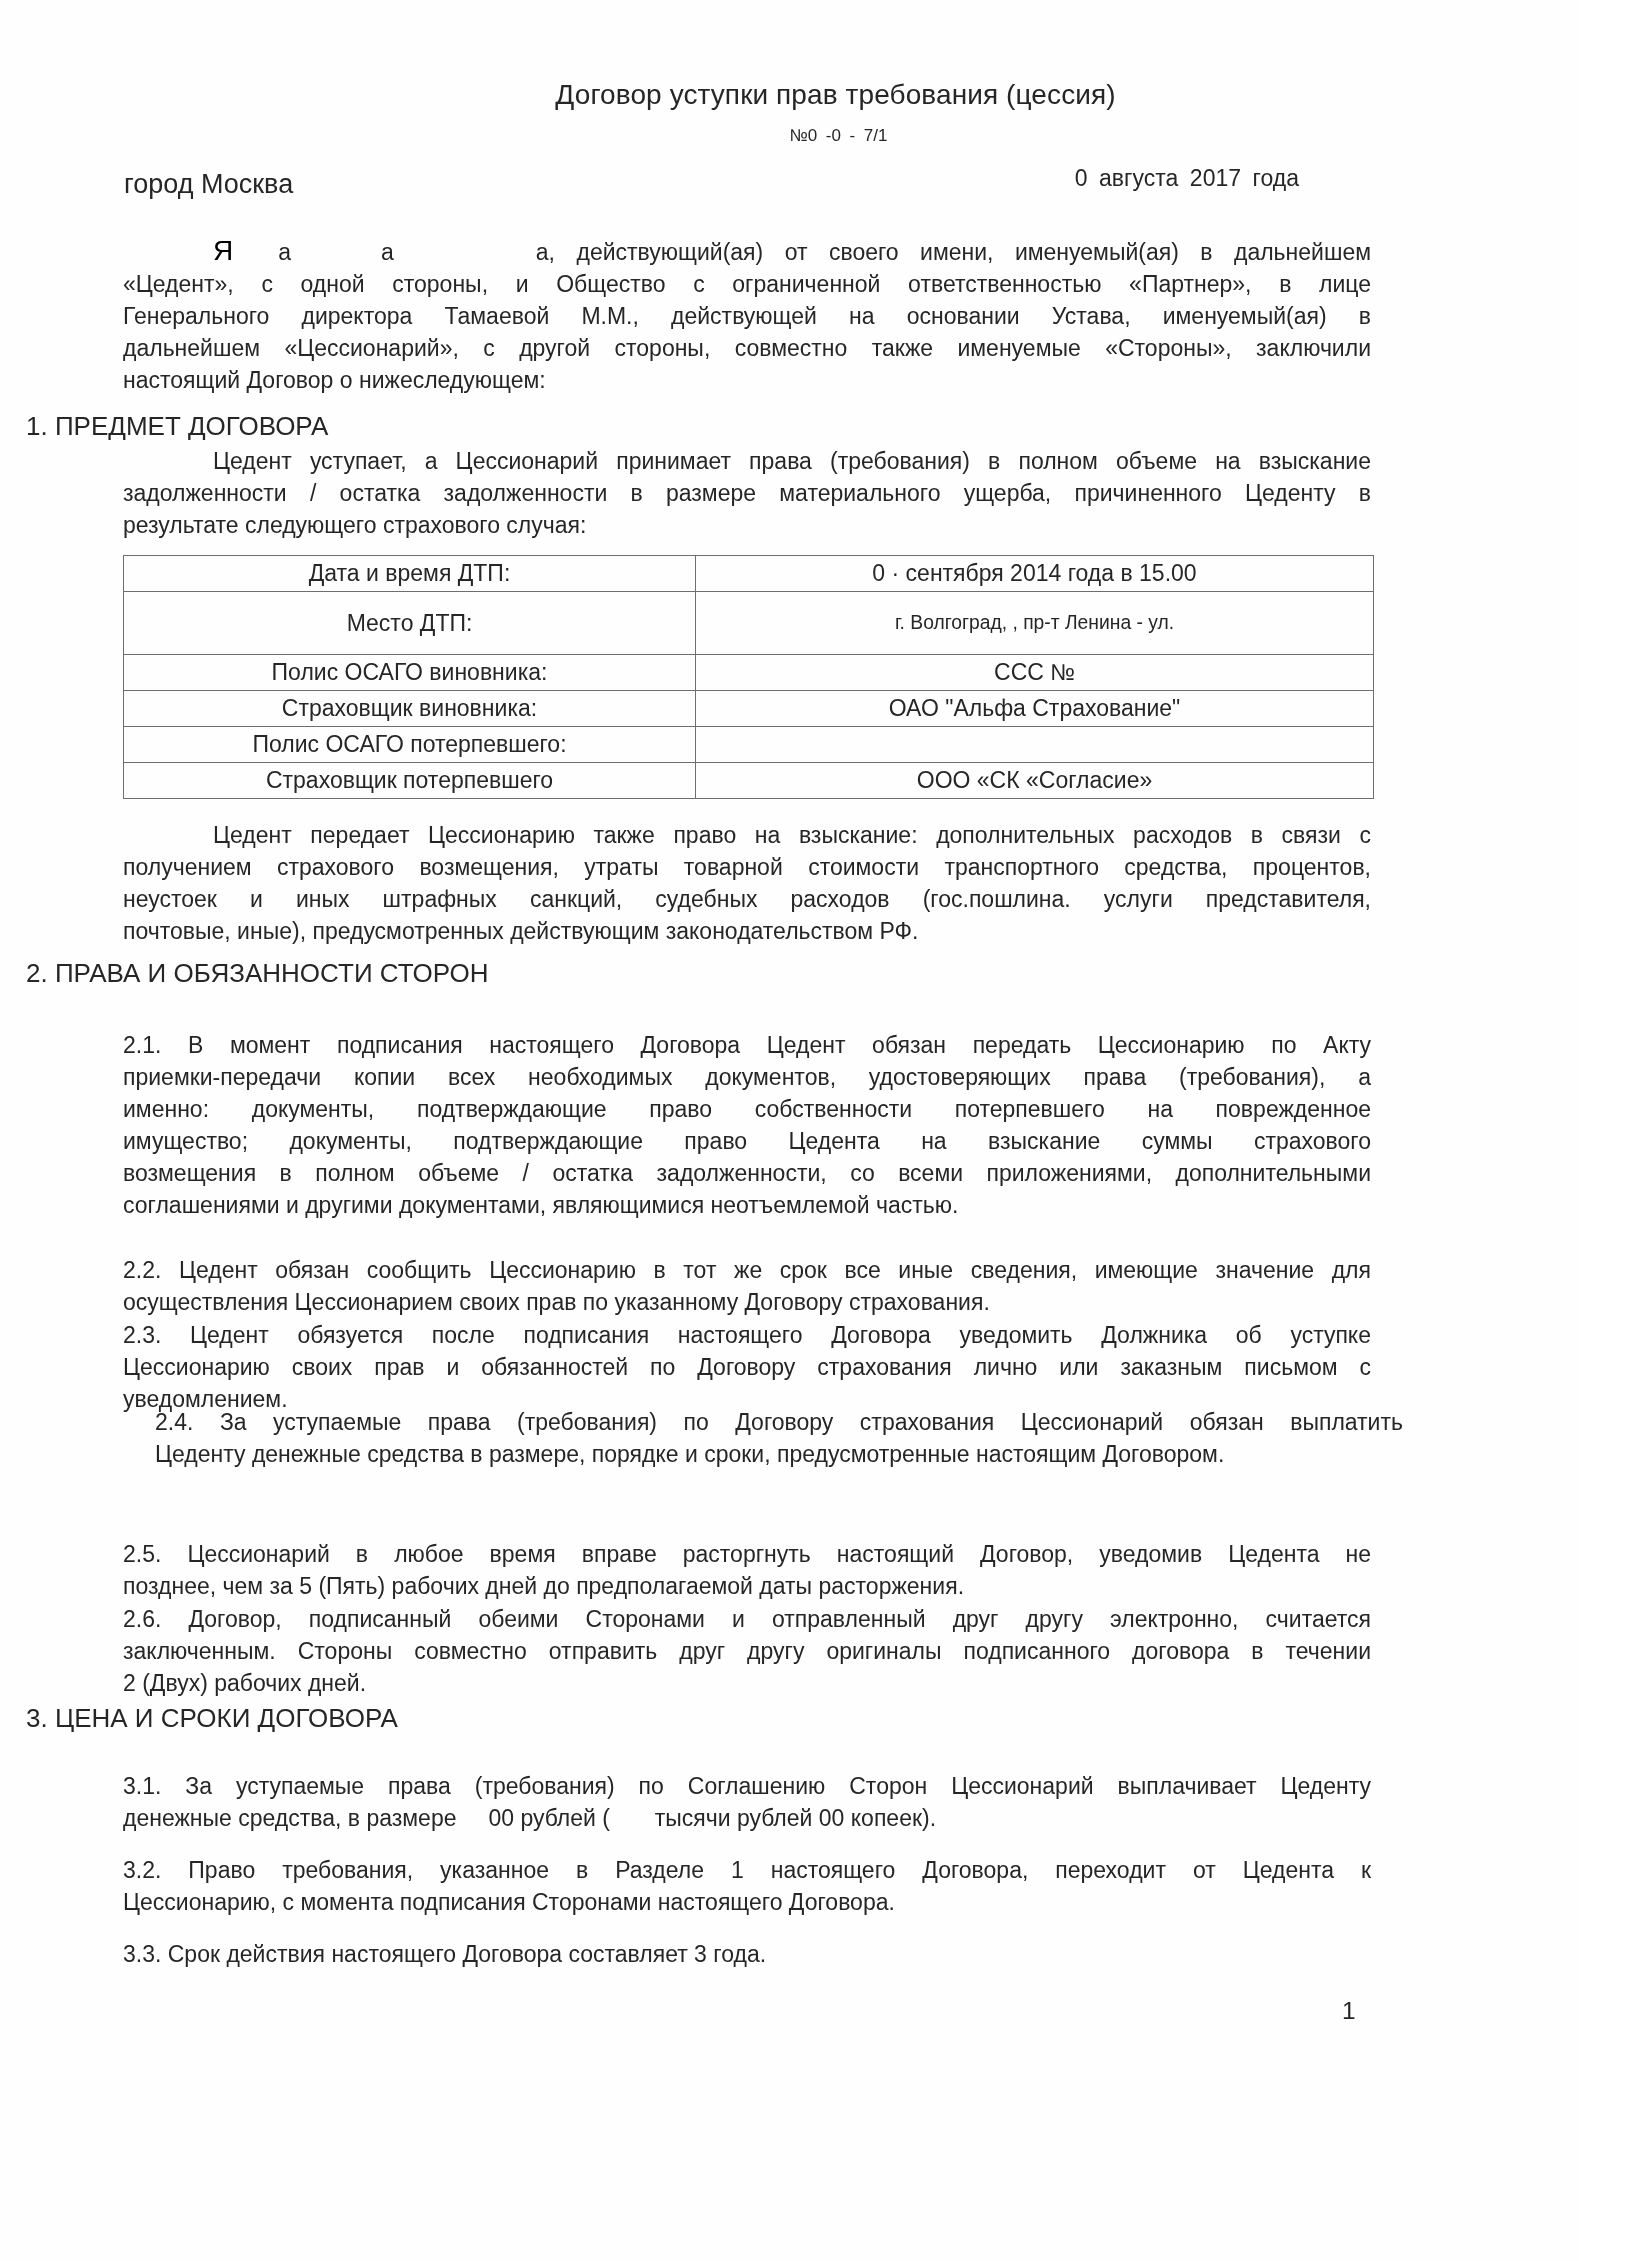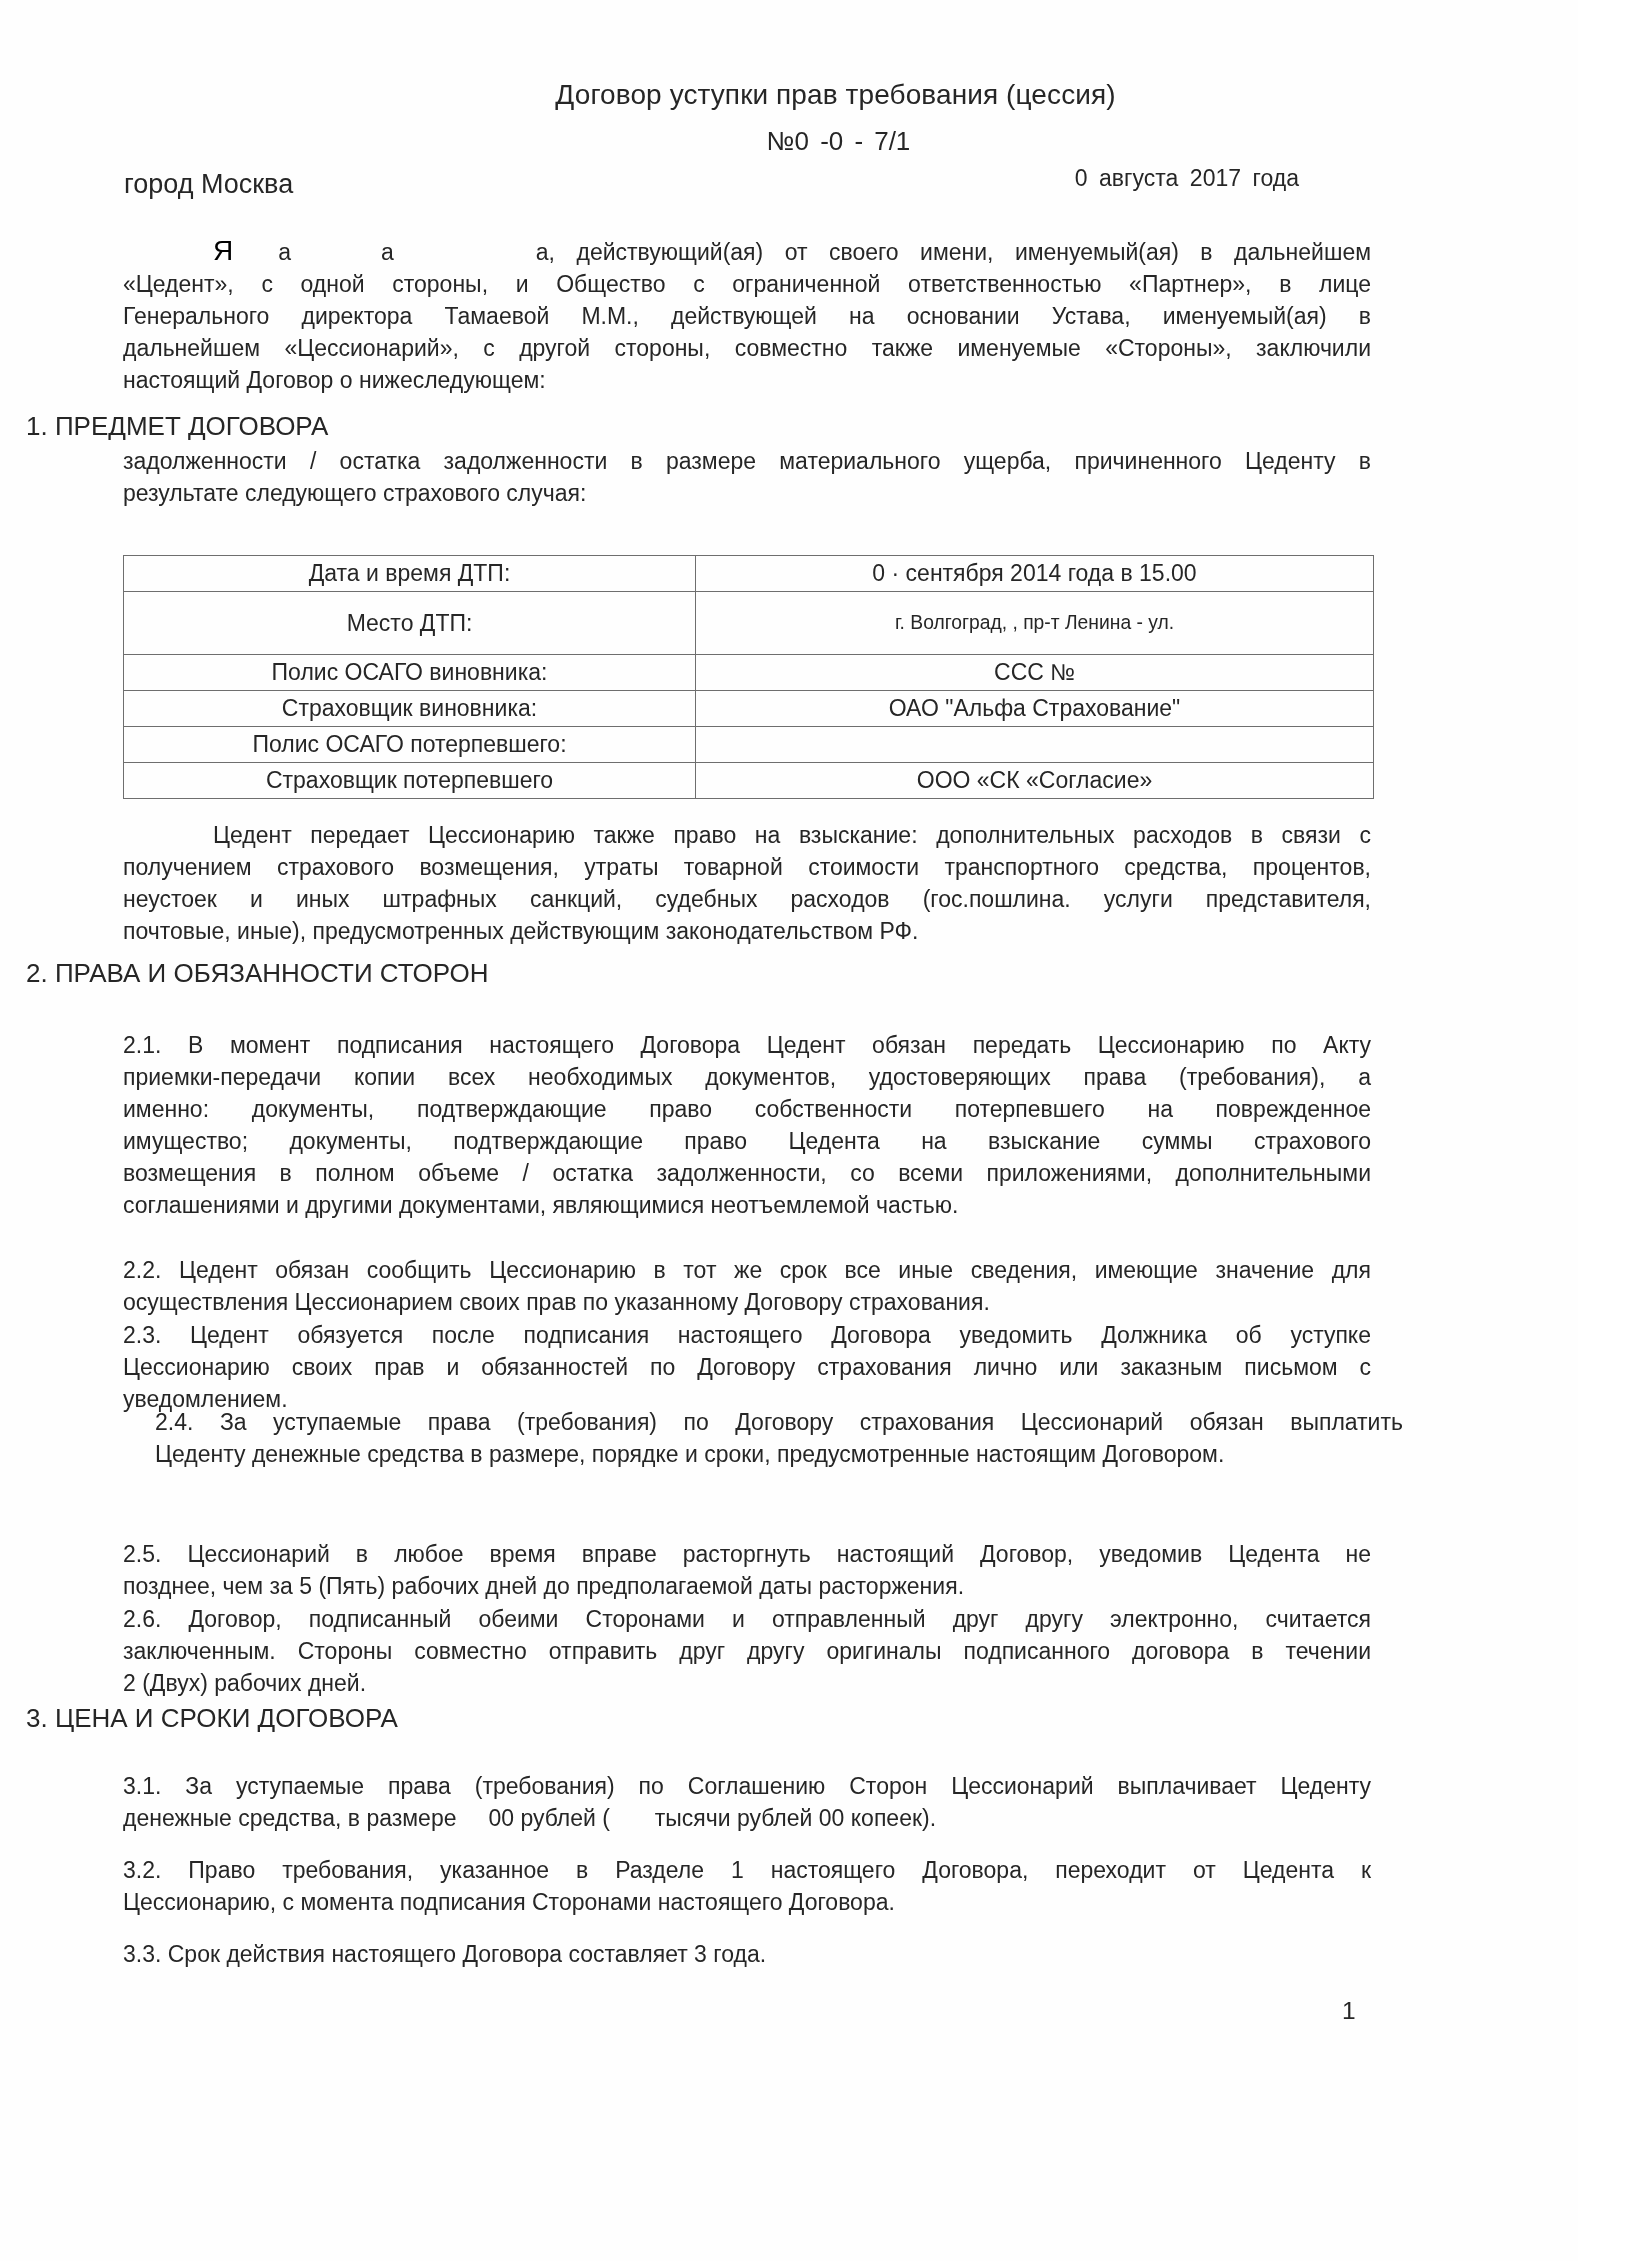--- a/index.html
+++ b/index.html
@@ -3,21 +3,21 @@
 <meta charset="utf-8">
 <style>
   html, body { margin: 0; padding: 0; background: #ffffff; }
   body {
     width: 1645px; height: 2261px; position: relative; overflow: hidden;
     font-family: "Liberation Sans", sans-serif; color: #262626;
   }
   .page { position: absolute; left: 0; top: 0; width: 1578px; height: 2261px; background: #fefefe; }
   .abs { position: absolute; white-space: nowrap; }
   .title { left: 0; width: 1645px; top: 79px; text-align: center; font-size: 28px; letter-spacing: 0.1px; padding-left: 26px; box-sizing: border-box; }
-  .number { left: 0; width: 1645px; top: 126px; text-align: center; font-size: 26px; padding-left: 32px; box-sizing: border-box; word-spacing: 3.9px; }
+  .number { left: 0; width: 1645px; top: 126px; text-align: center; font-size: 17px; padding-left: 32px; box-sizing: border-box; word-spacing: 3.9px; }
   .city { left: 124px; top: 169px; font-size: 27px; }
   .date { right: 279px; top: 165px; font-size: 23px; word-spacing: 5.2px; }
 
   .para { position: absolute; left: 123px; width: 1248px; font-size: 23px; line-height: 32px; }
   .para .line { display: block; white-space: nowrap; text-align: left; }
   .indent { padding-left: 90px; }
   .justify .line { text-align: justify; text-align-last: justify; }
   .justify .line.last { text-align-last: left; }
 
   .intro-line1 { white-space: nowrap; }
@@ -54,20 +54,21 @@
   <div class="para justify" style="top: 235px;">
     <span class="line intro-line1" style="padding-left: 90px; text-align-last: justify;"><span class="big-ya">Я</span><span class="gap1"></span><span>а</span><span class="gap2"></span><span>а</span><span class="gap3"></span><span>а, действующий(ая) от своего имени, именуемый(ая) в дальнейшем</span></span>
     <span class="line">«Цедент», с одной стороны, и Общество с ограниченной ответственностью «Партнер», в лице</span>
     <span class="line">Генерального директора Тамаевой М.М., действующей на основании Устава, именуемый(ая) в</span>
     <span class="line">дальнейшем «Цессионарий», с другой стороны, совместно также именуемые «Стороны», заключили</span>
     <span class="line last">настоящий Договор о нижеследующем:</span>
   </div>
 
   <div class="section-title" style="top: 411px;">1. ПРЕДМЕТ ДОГОВОРА</div>
   <div class="para justify" style="top: 445px;">
+    <span class="line indent">Цедент уступает, а Цессионарий принимает права (требования) в полном объеме на взыскание</span>
     <span class="line">задолженности / остатка задолженности в размере материального ущерба, причиненного Цеденту в</span>
     <span class="line last">результате следующего страхового случая:</span>
   </div>
 
   <table class="accident">
     <tbody>
         <tr class="r-normal">
       <td class="label">Дата и время ДТП:</td>
       <td class="value">0 · сентября 2014 года в 15.00</td>
     </tr>

